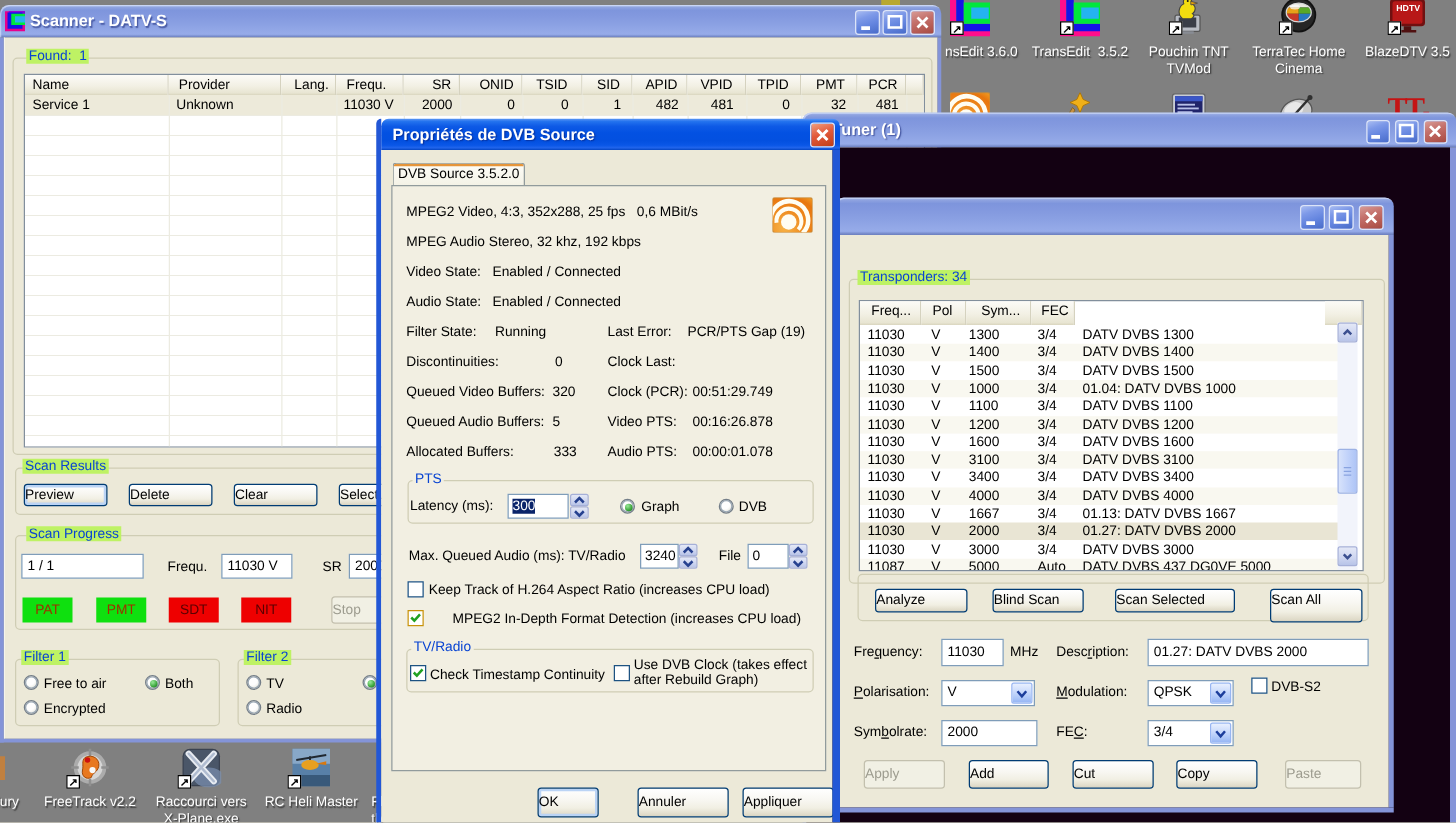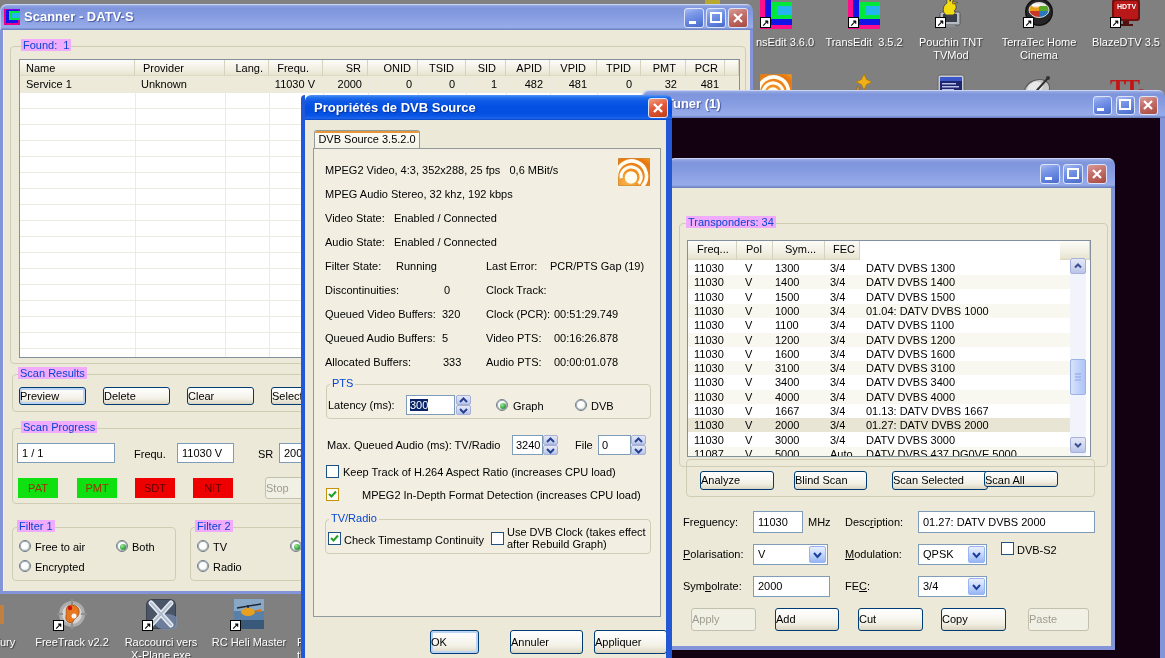--- a/index.html
+++ b/index.html
@@ -16,21 +16,21 @@
 .tb-b { background:linear-gradient(160deg,#A8BCF2 0%,#7D99E8 30%,#6485DF 60%,#486BC8 100%); }
 .tb-r { background:linear-gradient(160deg,#D89C96 0%,#C4716C 40%,#B55A52 75%,#A34A42 100%); }
 .tb-rac { background:linear-gradient(160deg,#F0A080 0%,#E2593A 45%,#D04A28 75%,#BE3E16 100%); }
 .glyph { position:absolute; left:0; top:0; }
 
 .btn { position:absolute; border:1px solid #003C74; border-radius:3px; text-align:left;
   background:linear-gradient(180deg,#FFFFFF 0%,#F8F7F2 40%,#F1EFE3 70%,#DFDAC8 95%,#D6D1BE 100%); }
 .btn.dis { border-color:#C3C0AE; color:#9D9C8F; background:#F1F0E4; }
 .inp { position:absolute; background:#fff; border:1px solid #7F9DB9; font-size:11px; line-height:18px; padding-left:4px; }
 .gb { position:absolute; border:1px solid #CFCDB4; border-radius:4px; }
-.gl { position:absolute; color:#0944D2; background:#f0abfc; padding:0 2px; font-size:11px; line-height:12px; }
+.gl { position:absolute; color:#0944D2; background:#bef264; padding:0 2px; font-size:11px; line-height:12px; }
 .lbl { position:absolute; font-size:11px; white-space:nowrap; }
 .cb { position:absolute; width:13px; height:13px; background:#fff; border:1px solid #1D5281; }
 .radio { position:absolute; width:12px; height:12px; border-radius:50%; background:radial-gradient(circle at 40% 35%,#FEFEFE 40%,#E5E5DC 75%,#C9C9BE 100%); box-shadow:inset 0 0 0 1px #9AA8B5; border:1px solid #747E88; }
 .radio.sel::after { content:""; position:absolute; left:3px; top:3px; width:6px; height:6px; border-radius:50%;
   background:radial-gradient(circle at 35% 30%,#8CE08C 10%,#3CA53C 60%,#1E7A1E 100%); }
 .combo-a { position:absolute; width:17px; background:linear-gradient(180deg,#E9F0FE 0%,#CCDCFC 40%,#ADC7F8 75%,#96B5F4 100%); border:1px solid #97B5F2; border-radius:2px; }
 .spin { position:absolute; width:15px; background:linear-gradient(180deg,#E4E8F6 0%,#CDD5F0 60%,#B8C4E8 100%); border:1px solid #A6B0D8; border-radius:2px; }
 
 .hdrcell { position:absolute; top:0; height:100%; background:linear-gradient(180deg,#FCFBF7 0%,#F2F0E4 55%,#E8E5D2 90%,#D9D5BE 100%); border-right:1px solid #D5D2BF; font-size:11px; }
 .dlbl { position:absolute; width:120px; text-align:center; color:#fff; text-shadow:1px 1px 1px #3a3a3a; font-size:11px; line-height:12.5px; }
@@ -477,21 +477,21 @@
               <path d="M4 14 h6 M4 17 h6 M4 20 h6" stroke="#89A3E0" stroke-width="1"></path>
             </svg>
         </div>
       </div>
     </div>
 
     <div class="gb" style="left:14px;top:271px;width:409px;height:38px;"></div>
     <div class="btn" style="left:28px;top:283px;width:74px;height:19px;line-height:17px;">Analyze</div>
     <div class="btn" style="left:122px;top:283px;width:73px;height:19px;line-height:17px;">Blind Scan</div>
     <div class="btn" style="left:220px;top:283px;width:96px;height:19px;line-height:17px;">Scan Selected</div>
-    <div class="btn" style="left:312px;top:283px;width:74px;height:16px;line-height:17px;">Scan All</div>
+    <div class="btn" style="left:344px;top:283px;width:74px;height:27px;line-height:17px;">Scan All</div>
 
     <div class="lbl" style="left:11px;top:323px;height:22px;line-height:22px;">Fre<u>q</u>uency:</div>
     <div class="inp" style="left:81px;top:323px;width:50px;height:22px;line-height:20px;">11030</div>
     <div class="lbl" style="left:136px;top:323px;height:22px;line-height:22px;">MHz</div>
     <div class="lbl" style="left:173px;top:323px;height:22px;line-height:22px;">Desc<u>r</u>iption:</div>
     <div class="inp" style="left:246px;top:323px;width:177px;height:22px;line-height:20px;">01.27: DATV DVBS 2000</div>
     <div class="lbl" style="left:11px;top:356px;height:21px;line-height:21px;"><u>P</u>olarisation:</div>
     <div class="inp" style="left:81px;top:356px;width:75px;height:21px;line-height:19px;">V<span class="combo-a" style="right:1px;top:1px;height:17px;">
           <svg class="glyph" width="15" height="15">
             <path d="M4 6 L7.5 10 L11 6" fill="none" stroke="#1C3E9C" stroke-width="2"></path>
@@ -563,21 +563,21 @@
       <div class="lbl" style="left:11px;top:63px;">Video State:</div>
         <div class="lbl" style="left:80px;top:63px;">Enabled / Connected</div>
       <div class="lbl" style="left:11px;top:87px;">Audio State:</div>
         <div class="lbl" style="left:80px;top:87px;">Enabled / Connected</div>
       <div class="lbl" style="left:11px;top:111px;">Filter State:</div>
         <div class="lbl" style="left:82px;top:111px;">Running</div>
       <div class="lbl" style="left:172px;top:111px;">Last Error:</div>
         <div class="lbl" style="left:236px;top:111px;">PCR/PTS Gap (19)</div>
       <div class="lbl" style="left:11px;top:135px;">Discontinuities:</div>
         <div class="lbl" style="left:130px;top:135px;">0</div>
-      <div class="lbl" style="left:172px;top:135px;">Clock Track:</div>
+      <div class="lbl" style="left:172px;top:135px;">Clock Last:</div>
       <div class="lbl" style="left:11px;top:159px;">Queued Video Buffers:</div>
         <div class="lbl" style="left:128px;top:159px;">320</div>
       <div class="lbl" style="left:172px;top:159px;">Clock (PCR):</div>
         <div class="lbl" style="left:240px;top:159px;">00:51:29.749</div>
       <div class="lbl" style="left:11px;top:183px;">Queued Audio Buffers:</div>
         <div class="lbl" style="left:128px;top:183px;">5</div>
       <div class="lbl" style="left:172px;top:183px;">Video PTS:</div>
         <div class="lbl" style="left:240px;top:183px;">00:16:26.878</div>
       <div class="lbl" style="left:11px;top:207px;">Allocated Buffers:</div>
         <div class="lbl" style="left:129px;top:207px;">333</div>

